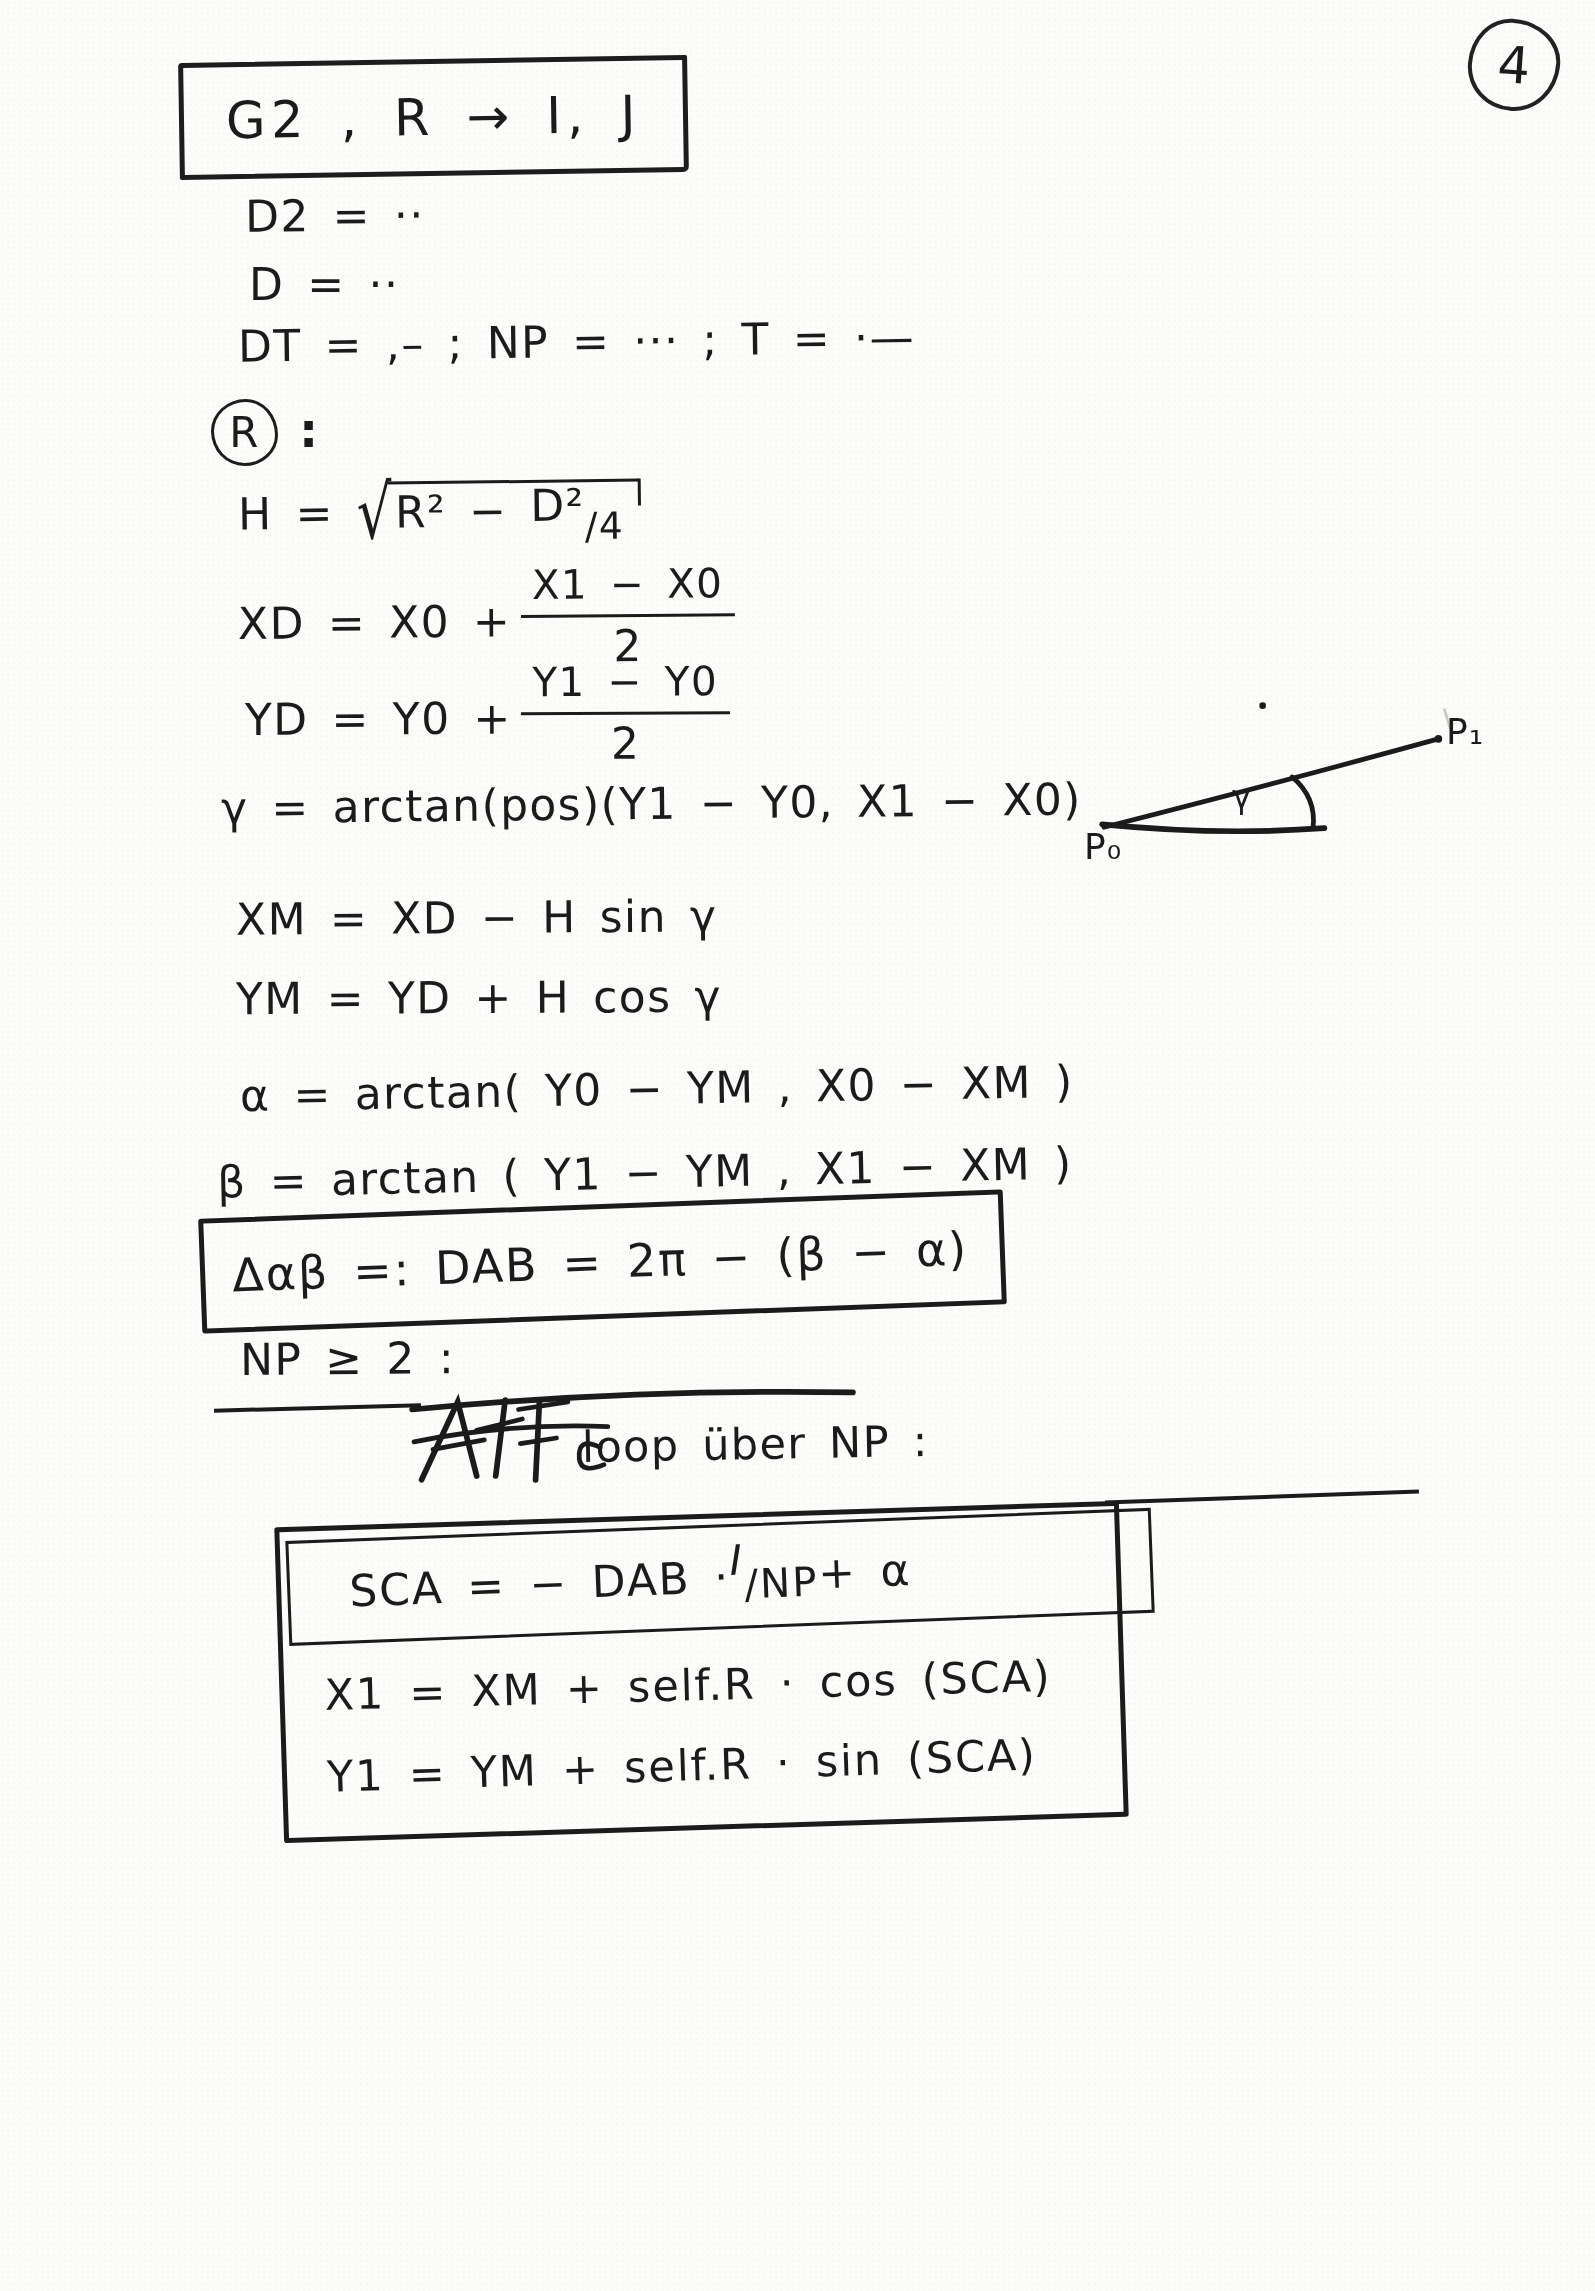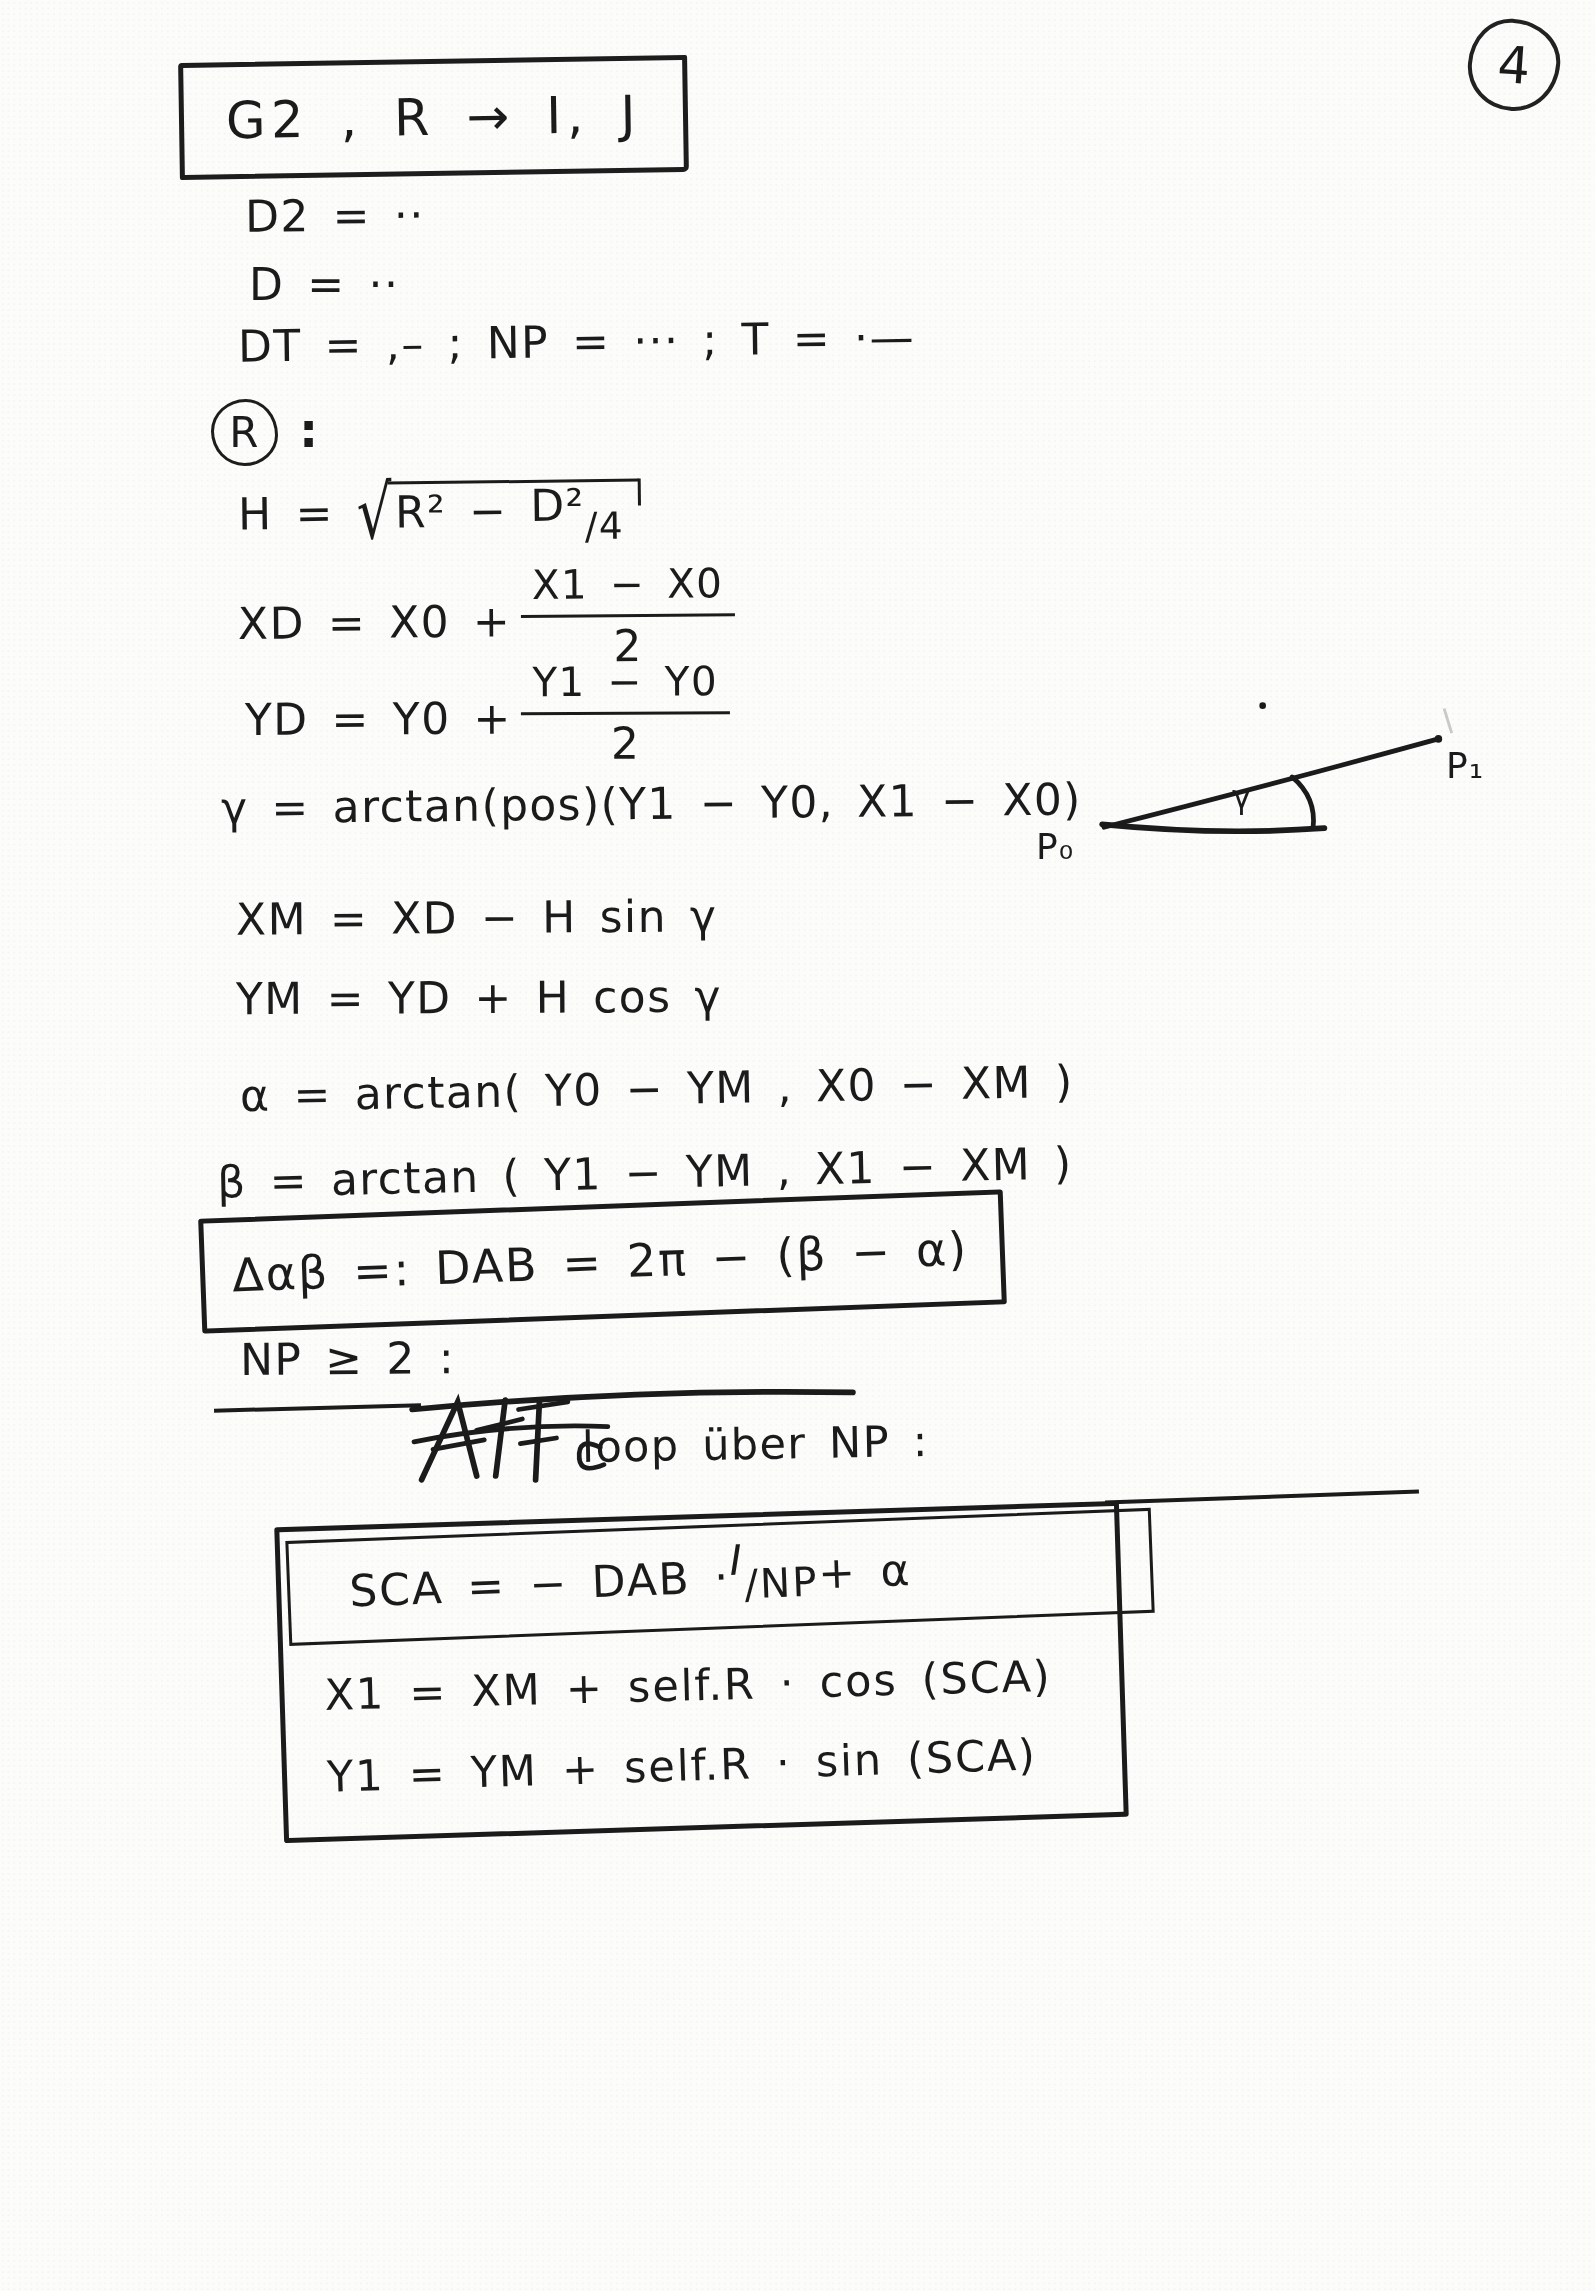--- a/index.html
+++ b/index.html
@@ -102,22 +102,22 @@
   <div class="line" style="left:221px;top:778px;transform:rotate(-0.6deg)">γ = arctan(pos)(Y1 − Y0, X1 − X0)</div>
 
   <svg width="438" height="190" viewBox="0 0 460 200" style="position:absolute;left:1075px;top:680px">
     <path d="M30 155 Q200 112 382 62" stroke="#1b1b1b" stroke-width="5" fill="none" stroke-linecap="round"></path>
     <path d="M28 152 Q150 164 262 156" stroke="#1b1b1b" stroke-width="6" fill="none" stroke-linecap="round"></path>
     <path d="M228 102 Q254 124 250 156" stroke="#1b1b1b" stroke-width="5" fill="none" stroke-linecap="round"></path>
     <circle cx="197" cy="27" r="3.5" fill="#1b1b1b"></circle>
     <circle cx="382" cy="62" r="4" fill="#1b1b1b"></circle>
     <path d="M388 30 l8 26" stroke="#c9c9c7" stroke-width="3" fill="none"></path>
   </svg>
-  <span class="diagram-label" style="left:1036px;top:826px">P₀</span>
-  <span class="diagram-label" style="left:1446px;top:745px">P₁</span>
+  <span class="diagram-label" style="left:1084px;top:826px">P₀</span>
+  <span class="diagram-label" style="left:1446px;top:711px">P₁</span>
   <span class="diagram-label" style="left:1232px;top:778px;font-size:32px">γ</span>
 
   <div class="line" style="left:236px;top:892px;transform:rotate(-0.4deg)">XM = XD − H sin γ</div>
   <div class="line" style="left:236px;top:972px;transform:rotate(-0.3deg)">YM = YD + H cos γ</div>
 
   <div class="line" style="left:240px;top:1063px;transform:rotate(-1deg)">α = arctan( Y0 − YM , X0 − XM )</div>
   <div class="line" style="left:217px;top:1147px;transform:rotate(-1.3deg)">β = arctan ( Y1 − YM , X1 − XM )</div>
 
   <div class="dab-box">
     <span>Δαβ =: DAB = 2π − (β − α)</span>

